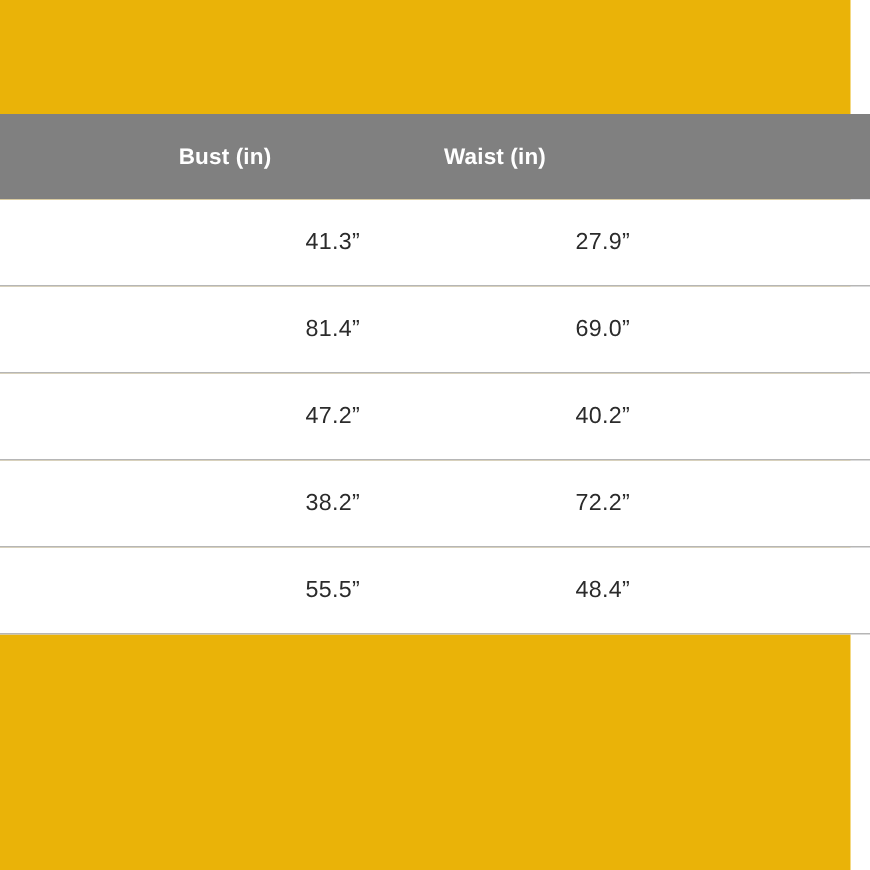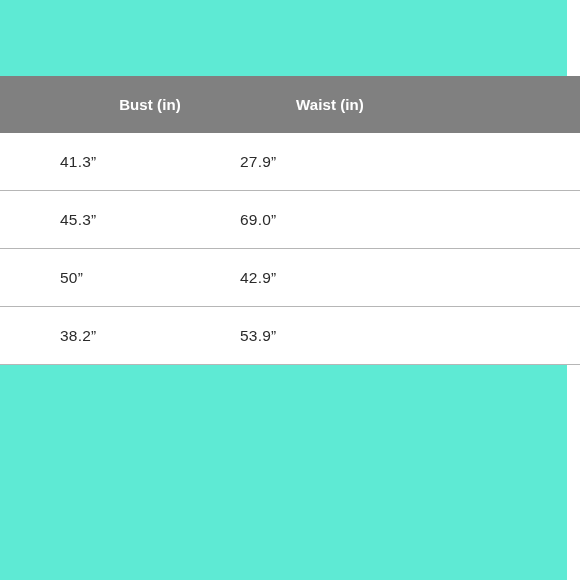--- a/index.html
+++ b/index.html
@@ -12,21 +12,21 @@
     background: #ffffff;
     font-family: "Liberation Sans", sans-serif;
     overflow: hidden;
     -webkit-font-smoothing: antialiased;
   }
 
   .page {
     position: relative;
     width: 567px;
     height: 580px;
-    background: #5eead4;
+    background: #eab308;
     box-sizing: border-box;
     padding-left: 16px;
   }
 
   
   .title-wrap {
     position: absolute;
     left: 0;
     top: 22px;
     width: 580px;
@@ -53,21 +53,21 @@
     padding: 0;
     text-align: center;
     vertical-align: middle;
     letter-spacing: 0.1px;
     border: none;
   }
 
   .size-table tbody td {
     height: 57px;
     padding: 0;
-    text-align: left;
+    text-align: right;
     vertical-align: middle;
     font-size: 15.5px;
     font-weight: 400;
     color: #2b2b2b;
     background: #ffffff;
     border-bottom: 1px solid #b6b6b6;
     letter-spacing: 0.2px;
   }
 
   
@@ -106,32 +106,38 @@
     </thead>
     <tbody>
       <tr>
         <td class="cell-hidden"></td>
         <td>41.3”</td>
         <td>27.9”</td>
         <td></td>
       </tr>
       <tr>
         <td class="cell-hidden"></td>
-        <td>45.3”</td>
+        <td>81.4”</td>
         <td>69.0”</td>
         <td></td>
       </tr>
       <tr>
         <td class="cell-hidden"></td>
-        <td>50”</td>
-        <td>42.9”</td>
+        <td>47.2”</td>
+        <td>40.2”</td>
         <td></td>
       </tr>
       <tr>
         <td class="cell-hidden"></td>
         <td>38.2”</td>
-        <td>53.9”</td>
+        <td>72.2”</td>
+        <td></td>
+      </tr>
+      <tr>
+        <td class="cell-hidden"></td>
+        <td>55.5”</td>
+        <td>48.4”</td>
         <td></td>
       </tr>
     </tbody>
   </table>
 
 </div>
 
 </body></html>

